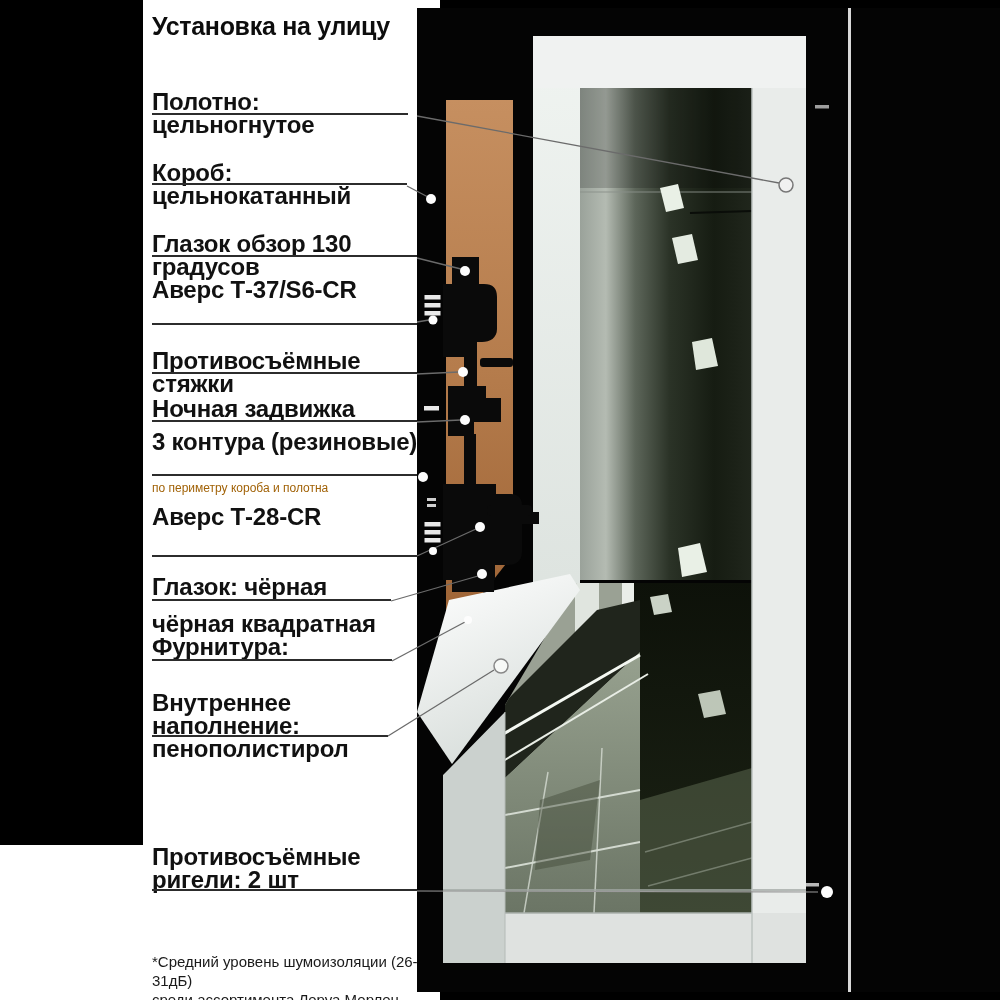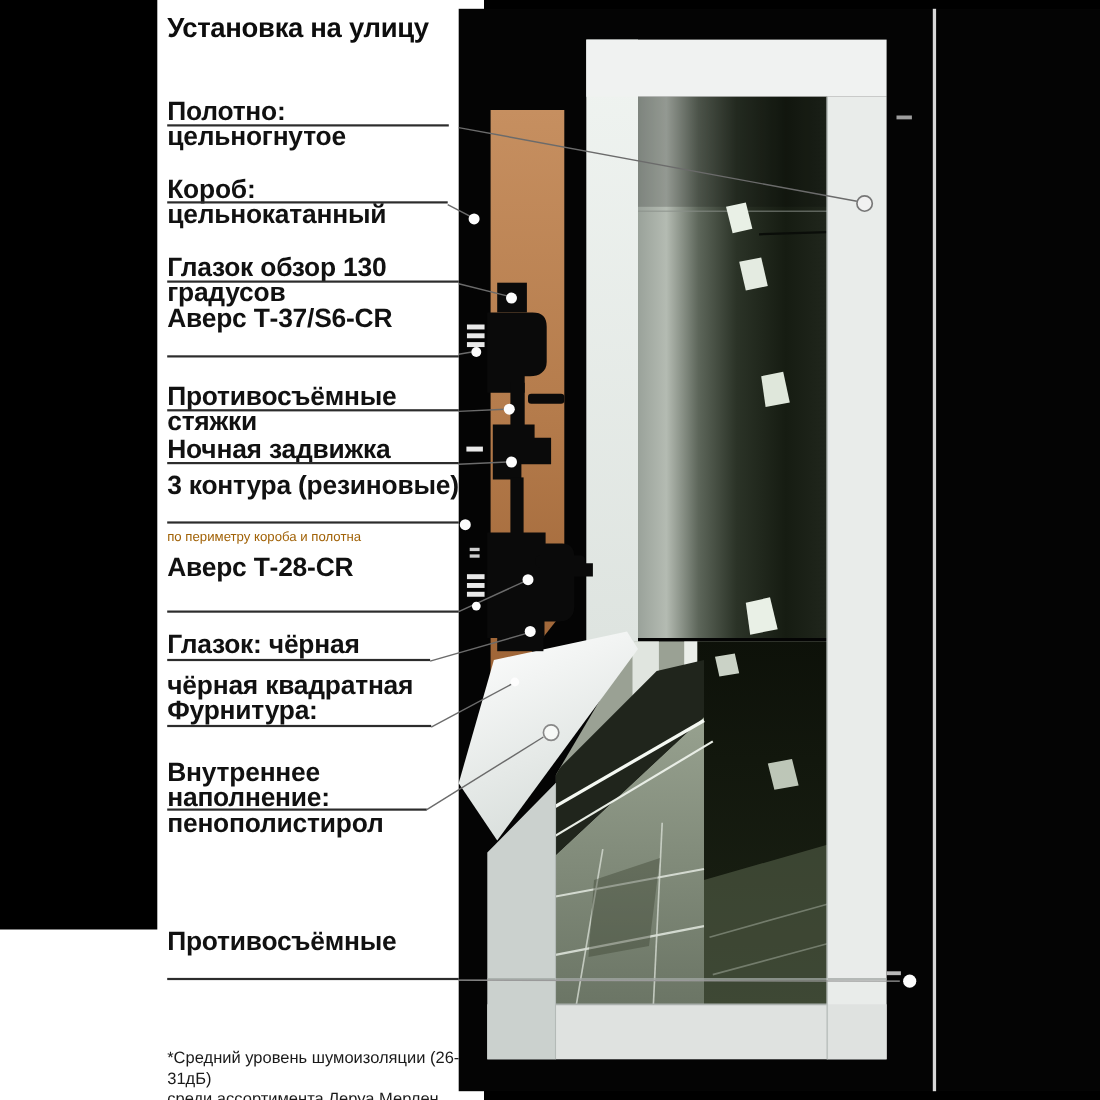--- a/index.html
+++ b/index.html
@@ -78,20 +78,21 @@
 <div class="abs rule" style="top:659px;width:240px"></div>
 
 <div class="abs label" style="top:691px">
   <div>Внутреннее наполнение:</div>
   <div>пенополистирол</div>
 </div>
 <div class="abs rule" style="top:735px;width:236px"></div>
 
 <div class="abs label" style="top:845px">
   <div>Противосъёмные</div>
+  <div>ригели: 2 шт</div>
 </div>
 <div class="abs rule" style="top:889px;width:265px"></div>
 
 <div class="abs footnote">
   <div>*Средний уровень шумоизоляции (26-31дБ)</div>
   <div>среди ассортимента Леруа Мерлен</div>
 </div>
 
 <svg class="abs door" viewBox="380 0 620 1000">
   <defs>

